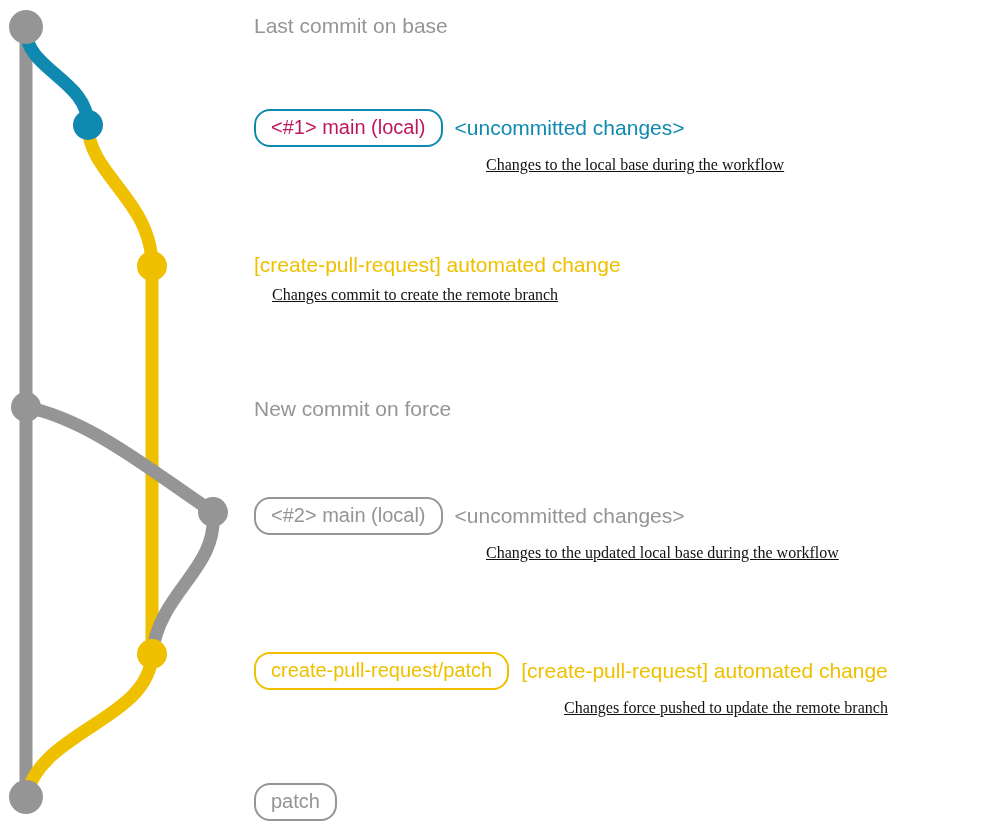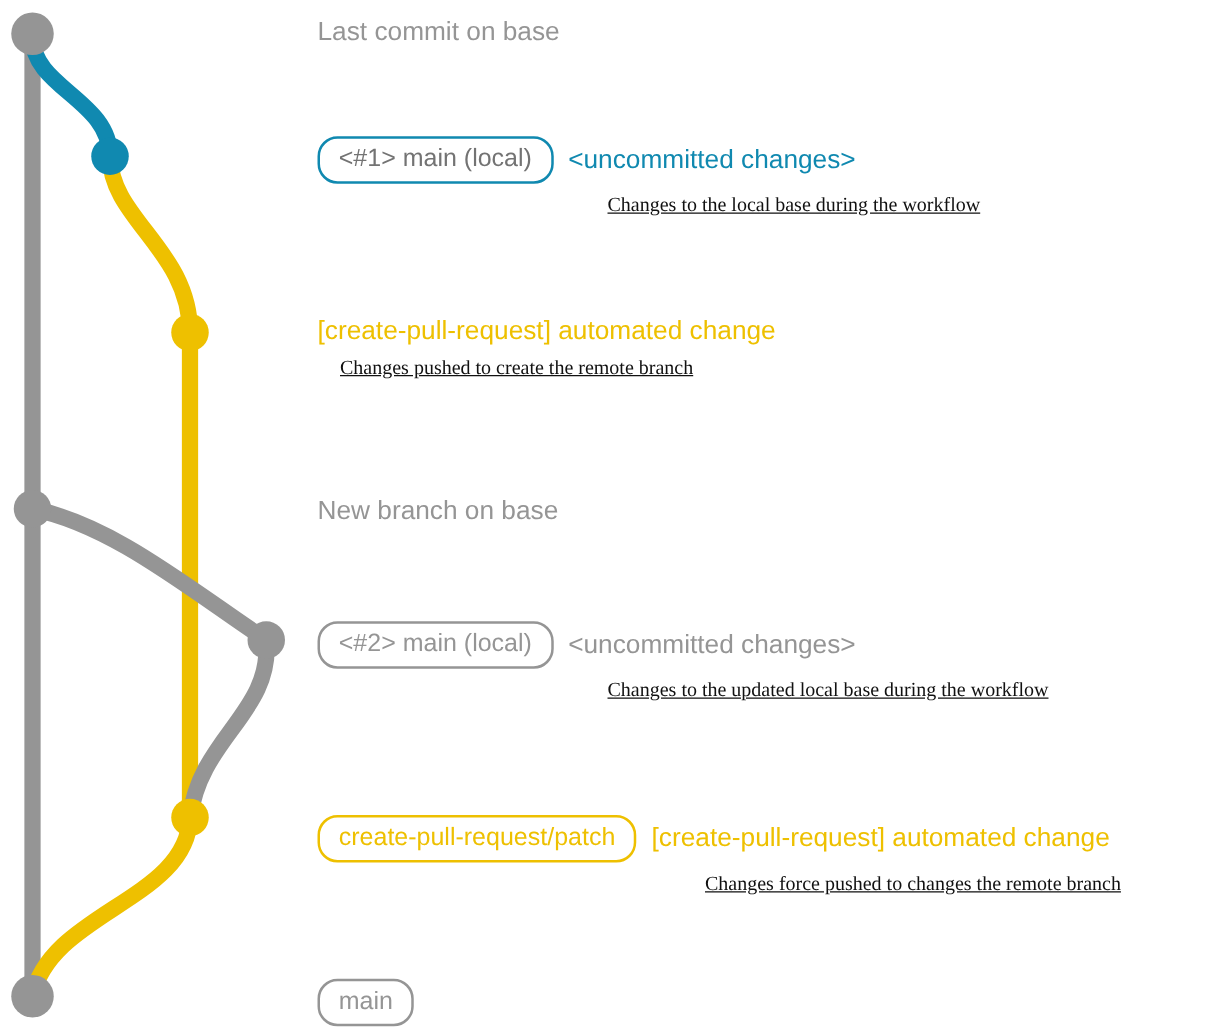--- a/index.html
+++ b/index.html
@@ -49,21 +49,21 @@
     display: inline-block;
     border: 2px solid #959595;
     border-radius: 16px;
     padding: 5px 15px 7px 15px;
     font-size: 20px;
     line-height: 22px;
     color: #959595;
     background: #ffffff;
     white-space: nowrap;
   }
-  .ref-chip.blue   { border-color: #1089B0; color: #737373; }
+  .ref-chip.blue   { border-color: #1089B0; color: #be185d; }
   .ref-chip.yellow { border-color: #EEC000; color: #EEC000; }
   .ref-chip.gray   { border-color: #959595; color: #959595; text-align: center; }
 
   .subject {
     font-size: 21px;
     line-height: 24px;
     white-space: nowrap;
   }
   .subject.blue   { color: #1089B0; }
   .subject.yellow { color: #EEC000; }
@@ -121,39 +121,39 @@
       <div class="entry-head">
         <span class="ref-chip blue">&lt;#1&gt; main (local)</span>
         <span class="subject blue">&lt;uncommitted changes&gt;</span>
       </div>
       <div class="note indent-2">Changes to the local base during the workflow</div>
     </div>
     <div class="entry" style="top: 253px;">
       <div class="entry-head">
         <span class="subject yellow">[create-pull-request] automated change</span>
       </div>
-      <div class="note indent-1">Changes pushed to create the remote branch</div>
+      <div class="note indent-1">Changes commit to create the remote branch</div>
     </div>
     <div class="entry" style="top: 397px;">
       <div class="entry-head">
-        <span class="subject gray">New branch on base</span>
+        <span class="subject gray">New commit on force</span>
       </div>
     </div>
     <div class="entry" style="top: 497px;">
       <div class="entry-head">
         <span class="ref-chip gray">&lt;#2&gt; main (local)</span>
         <span class="subject gray">&lt;uncommitted changes&gt;</span>
       </div>
       <div class="note indent-4">Changes to the updated local base during the workflow</div>
     </div>
     <div class="entry" style="top: 652px;">
       <div class="entry-head">
         <span class="ref-chip yellow">create-pull-request/patch</span>
         <span class="subject yellow">[create-pull-request] automated change</span>
       </div>
-      <div class="note indent-3">Changes force pushed to changes the remote branch</div>
+      <div class="note indent-3">Changes force pushed to update the remote branch</div>
     </div>
     <div class="entry" style="top: 783px;">
       <div class="entry-head">
-        <span class="ref-chip gray">main</span>
+        <span class="ref-chip gray">patch</span>
       </div>
     </div>
   </div>
 
 </body></html>

